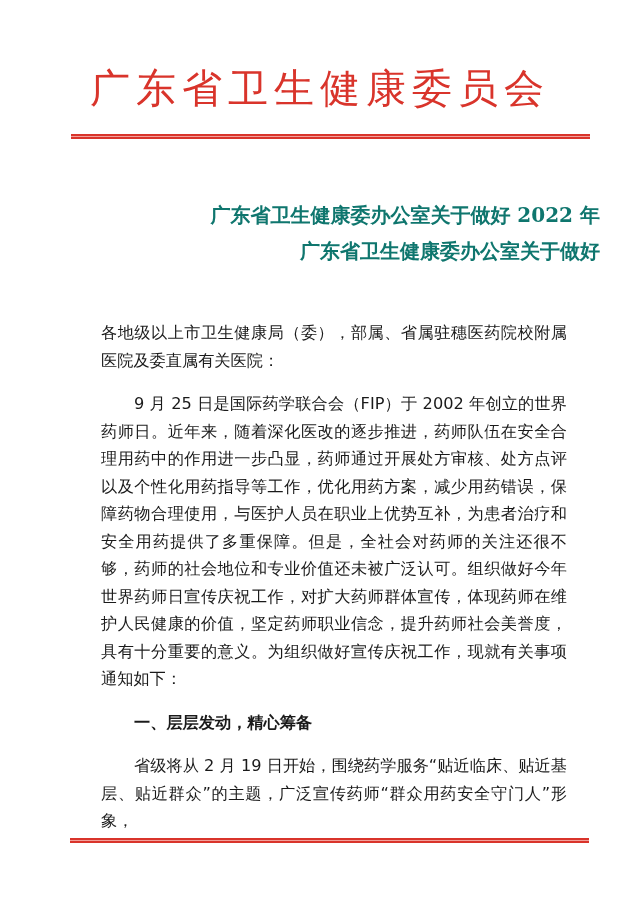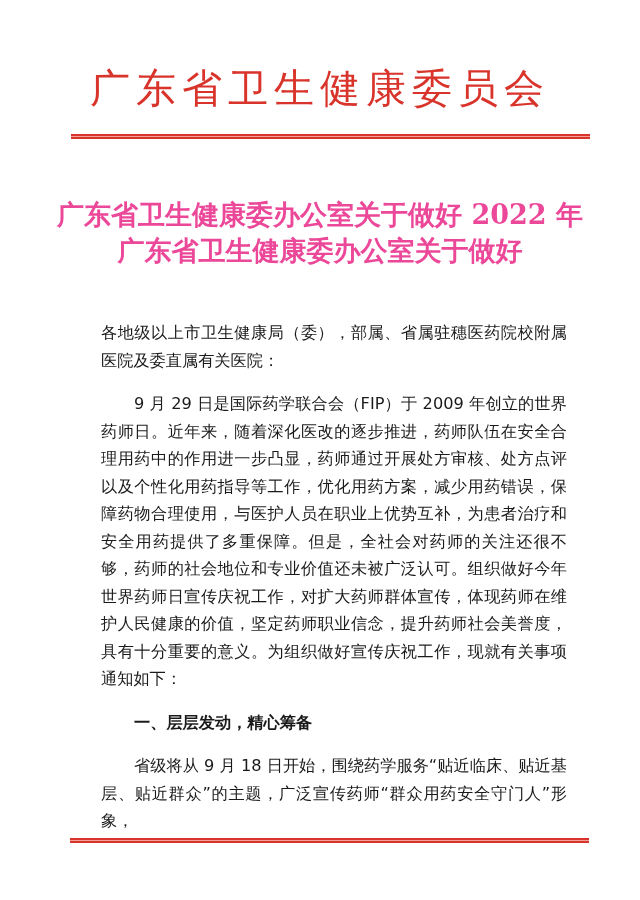--- a/index.html
+++ b/index.html
@@ -9,23 +9,23 @@
       position: absolute; left: 0; top: 62px; width: 640px; text-align: center;
       color: #d9342b; font-family: "DejaVu Serif", serif; font-size: 40px;
       letter-spacing: 6px; line-height: 52px; font-weight: normal;
     }
     .rule-top {
       position: absolute; left: 71px; top: 134px; width: 519px; height: 5px;
       border-top: 2px solid #d9342b; border-bottom: 2px solid #d9342b;
       box-sizing: border-box; background: #f2a09a;
     }
     .title {
-      position: absolute; left: 40px; top: 197px; width: 560px; text-align: center;
-      font-family: "DejaVu Serif", serif; font-weight: bold; font-size: 27px;
-      line-height: 36px; color: #ec4899;
+      position: absolute; left: 40px; top: 197px; width: 560px; text-align: right;
+      font-family: "DejaVu Serif", serif; font-weight: bold; font-size: 20px;
+      line-height: 36px; color: #0f766e;
     }
     .body-text {
       position: absolute; left: 85px; top: 303px; width: 498px;
       font-family: "DejaVu Sans", sans-serif; font-size: 16.2px; line-height: 27.5px;
       color: #1a1a1a; text-align: justify;
     }
     .body-text p { margin: 16px; }
     .indent { text-indent: 33px; }
     .section-heading {
       font-family: "DejaVu Sans", sans-serif; font-weight: bold;
@@ -43,19 +43,19 @@
   <div class="masthead">广东省卫生健康委员会</div>
   <div class="rule-top"></div>
 
   <div class="title">
     <div>广东省卫生健康委办公室关于做好 2022 年</div>
     <div>广东省卫生健康委办公室关于做好</div>
   </div>
 
   <div class="body-text">
     <p>各地级以上市卫生健康局（委），部属、省属驻穗医药院校附属医院及委直属有关医院：</p>
-    <p class="indent">9 月 29 日是国际药学联合会（FIP）于 2009 年创立的世界药师日。近年来，随着深化医改的逐步推进，药师队伍在安全合理用药中的作用进一步凸显，药师通过开展处方审核、处方点评以及个性化用药指导等工作，优化用药方案，减少用药错误，保障药物合理使用，与医护人员在职业上优势互补，为患者治疗和安全用药提供了多重保障。但是，全社会对药师的关注还很不够，药师的社会地位和专业价值还未被广泛认可。组织做好今年世界药师日宣传庆祝工作，对扩大药师群体宣传，体现药师在维护人民健康的价值，坚定药师职业信念，提升药师社会美誉度，具有十分重要的意义。为组织做好宣传庆祝工作，现就有关事项通知如下：</p>
+    <p class="indent">9 月 25 日是国际药学联合会（FIP）于 2002 年创立的世界药师日。近年来，随着深化医改的逐步推进，药师队伍在安全合理用药中的作用进一步凸显，药师通过开展处方审核、处方点评以及个性化用药指导等工作，优化用药方案，减少用药错误，保障药物合理使用，与医护人员在职业上优势互补，为患者治疗和安全用药提供了多重保障。但是，全社会对药师的关注还很不够，药师的社会地位和专业价值还未被广泛认可。组织做好今年世界药师日宣传庆祝工作，对扩大药师群体宣传，体现药师在维护人民健康的价值，坚定药师职业信念，提升药师社会美誉度，具有十分重要的意义。为组织做好宣传庆祝工作，现就有关事项通知如下：</p>
     <p class="indent section-heading">一、层层发动，精心筹备</p>
-    <p class="indent">省级将从 9 月 18 日开始，围绕药学服务“贴近临床、贴近基层、贴近群众”的主题，广泛宣传药师“群众用药安全守门人”形象，</p>
+    <p class="indent">省级将从 2 月 19 日开始，围绕药学服务“贴近临床、贴近基层、贴近群众”的主题，广泛宣传药师“群众用药安全守门人”形象，</p>
   </div>
 
   <div class="rule-bottom"></div>
 </div>
 
 </body></html>

